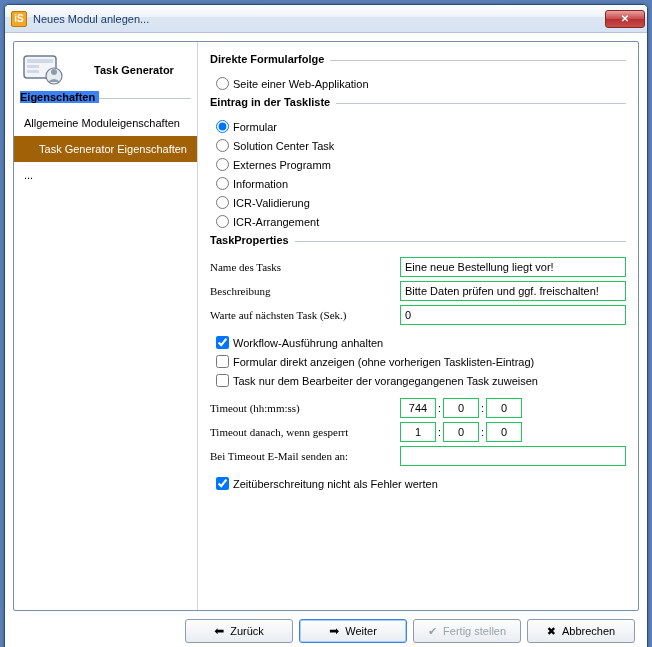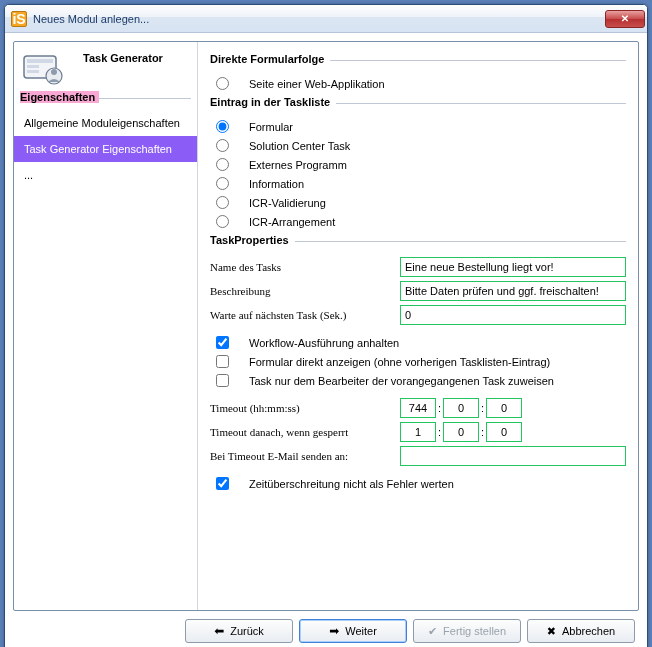--- a/index.html
+++ b/index.html
@@ -25,21 +25,21 @@
     display: flex;
     align-items: center;
     padding: 0 2px 0 6px;
   }
   .title-icon {
     width: 16px; height: 16px;
     background: #f5a623;
     border: 1px solid #b87a10;
     border-radius: 2px;
     display: flex; align-items: center; justify-content: center;
-    color: #fff; font-weight: bold; font-size: 14px;
+    color: #fff; font-weight: bold; font-size: 10px;
     margin-right: 6px;
   }
   .title-text { color: #1b3a66; flex: 1; }
   .title-close {
     width: 40px; height: 18px;
     background: linear-gradient(to bottom, #e9a0a0, #c74d4d 49%, #b62f2f 50%, #c74d4d);
     border: 1px solid #8a2525;
     border-radius: 3px;
     display: flex; align-items: center; justify-content: center;
     color: #fff; font-weight: bold; font-size: 10px;
@@ -57,46 +57,47 @@
   }
   .sidebar {
     width: 184px;
     border-right: 1px solid #cfd6df;
     padding: 6px 0 0 0;
     display: flex;
     flex-direction: column;
   }
   .sidebar-header {
     display: flex;
-    align-items: flex-start;
+    align-items: center;
     padding: 4px 8px 10px 8px;
-    gap: 17px;
+    gap: 28px;
   }
   .sidebar-header-icon {
     width: 44px; height: 36px;
   }
   .sidebar-header-text { font-weight: bold; }
   .fieldset-label {
     position: relative;
     margin: 0 6px 4px 6px;
     border-top: 1px solid #bfc8d4;
     height: 8px;
   }
   .fieldset-label span {
     position: absolute; top: -8px; left: 0;
-    background: #f9a8d4; padding-right: 4px;
+    background: #3b82f6; padding-right: 4px;
     font-weight: bold;
   }
   .sidebar-item {
     padding: 7px 10px;
     cursor: pointer;
   }
   .sidebar-item.selected {
-    background: #8b5cf6;
+    background: #a16207;
     color: #fff;
+    text-align: right;
   }
   .main {
     flex: 1;
     padding: 8px 12px 8px 12px;
     overflow: hidden;
   }
   .group {
     margin-bottom: 10px;
   }
   .group-title {
@@ -105,21 +106,21 @@
     margin: 10px 0 8px 0;
     height: 6px;
   }
   .group-title span {
     position: absolute; top: -8px; left: 0;
     background: #fff; padding-right: 6px;
     font-weight: bold;
   }
   .radio-row, .check-row {
     display: flex; align-items: center;
-    gap: 20px;
+    gap: 4px;
     padding: 3px 0 3px 6px;
   }
   .radio-row input, .check-row input {
     margin: 0;
   }
   .form-row {
     display: flex; align-items: center;
     padding: 2px 0;
   }
   .form-row .lbl { width: 190px; font-family: Liberation Serif, serif; }

